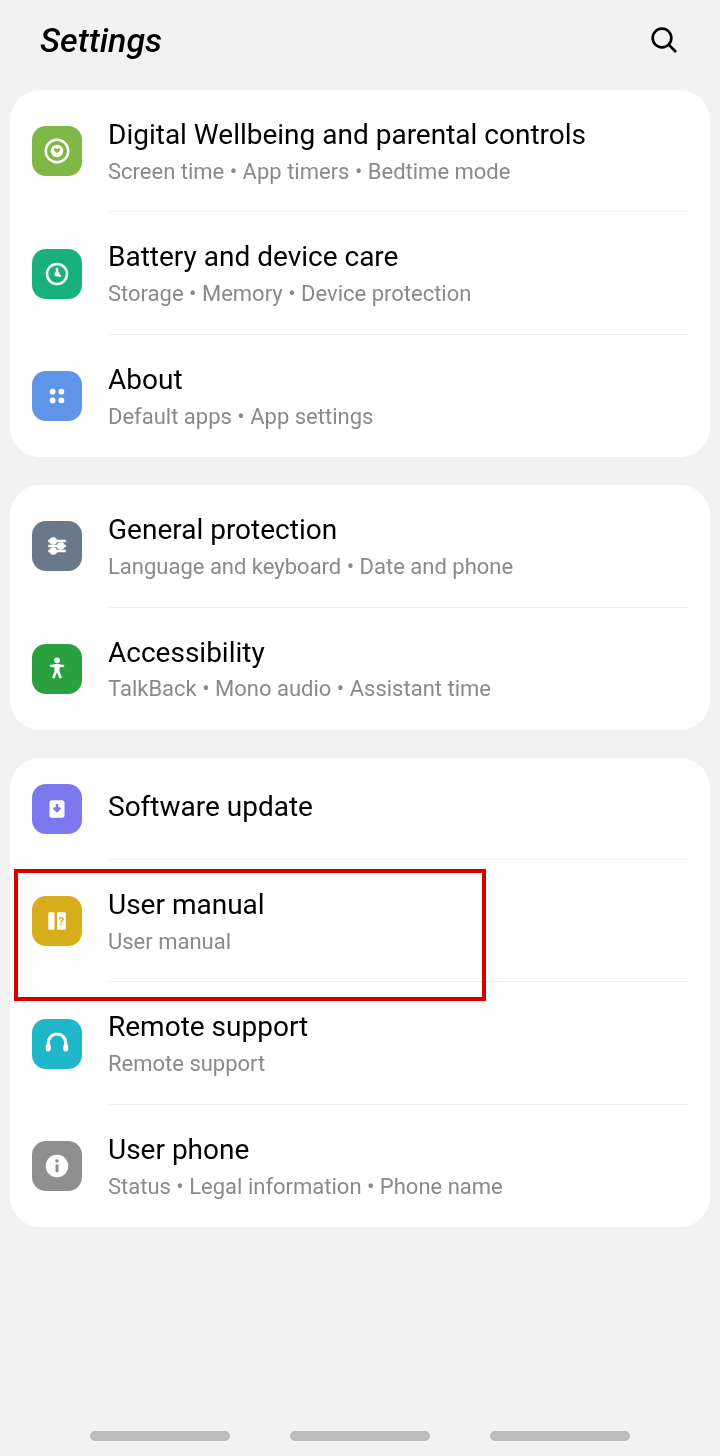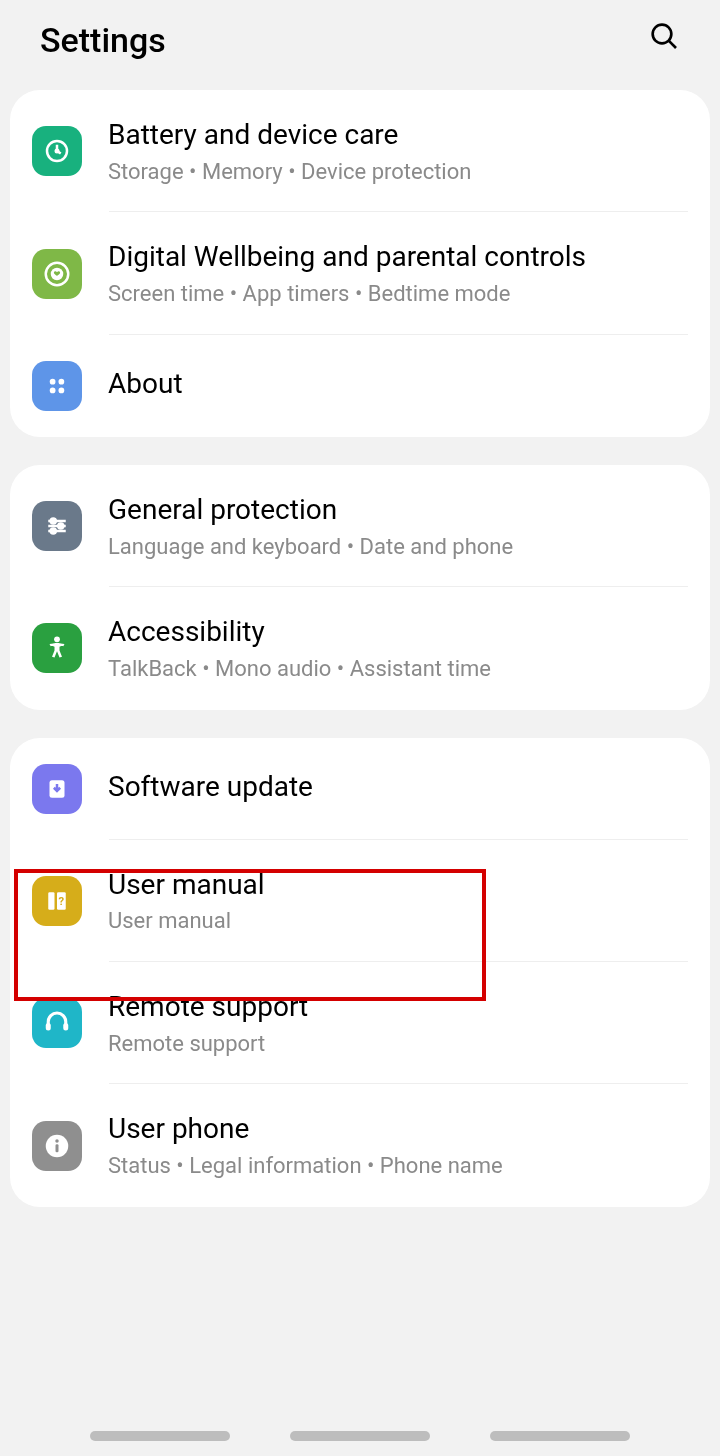--- a/index.html
+++ b/index.html
@@ -5,23 +5,24 @@
     * { margin: 0; padding: 0; box-sizing: border-box; }
     body {
       width: 720px;
       height: 1456px;
       background: #f2f2f2;
       font-family: -apple-system, BlinkMacSystemFont, 'Segoe UI', Roboto, sans-serif;
       position: relative;
     }
     .header {
       display: flex;
-      align-items: flex-start;
+      align-items: flex-end;
       justify-content: space-between;
       padding: 20px 40px 30px 40px;
+      font-style: italic;
     }
     .header-title {
       font-size: 34px;
       font-weight: 500;
       color: #000;
     }
     .search-icon {
       width: 32px;
       height: 32px;
     }
@@ -111,56 +112,57 @@
   <div>
     <svg class="search-icon" viewBox="0 0 24 24" fill="none" stroke="#000" stroke-width="2">
       <circle cx="10.5" cy="10.5" r="7"></circle>
         <line x1="21" y1="21" x2="15.5" y2="15.5"></line>
     </svg>
   </div>
 </div>
 
 <div class="card">
   <div class="item divider">
+    <div class="icon-box c-wellbeing">
+      <svg viewBox="0 0 24 24" fill="none" stroke="#fff" stroke-width="2">
+          <circle cx="12" cy="12" r="9"></circle>
+          <circle cx="12" cy="12" r="5" fill="#fff" stroke="none"></circle>
+          <path d="M12 10.5c.8-1.2 2.5-1 2.5.5 0 1-2.5 2.5-2.5 2.5s-2.5-1.5-2.5-2.5c0-1.5 1.7-1.7 2.5-.5z" fill="#7fb847" stroke="none"></path>
+        </svg>
+    </div>
+    <div class="item-text">
+      <div class="item-title">Digital Wellbeing and parental controls</div>
+      <div class="item-subtitle">Screen time  •  App timers  •  Bedtime mode</div>
+    </div>
+  </div>
+  <div class="item divider">
     <div class="icon-box c-battery">
       <svg viewBox="0 0 24 24" fill="none" stroke="#fff" stroke-width="2">
           <circle cx="12" cy="12" r="8"></circle>
           <path d="M12 7v5l3 2" stroke="#fff"></path>
           <circle cx="12" cy="12" r="2" fill="#fff" stroke="none"></circle>
         </svg>
     </div>
     <div class="item-text">
       <div class="item-title">Battery and device care</div>
       <div class="item-subtitle">Storage  •  Memory  •  Device protection</div>
-    </div>
-  </div>
-  <div class="item divider">
-    <div class="icon-box c-wellbeing">
-      <svg viewBox="0 0 24 24" fill="none" stroke="#fff" stroke-width="2">
-          <circle cx="12" cy="12" r="9"></circle>
-          <circle cx="12" cy="12" r="5" fill="#fff" stroke="none"></circle>
-          <path d="M12 10.5c.8-1.2 2.5-1 2.5.5 0 1-2.5 2.5-2.5 2.5s-2.5-1.5-2.5-2.5c0-1.5 1.7-1.7 2.5-.5z" fill="#7fb847" stroke="none"></path>
-        </svg>
-    </div>
-    <div class="item-text">
-      <div class="item-title">Digital Wellbeing and parental controls</div>
-      <div class="item-subtitle">Screen time  •  App timers  •  Bedtime mode</div>
     </div>
   </div>
   <div class="item">
     <div class="icon-box c-apps">
       <svg viewBox="0 0 24 24" fill="#fff">
           <circle cx="8.5" cy="8.5" r="2.3"></circle>
           <circle cx="15.5" cy="8.5" r="2.3"></circle>
           <circle cx="8.5" cy="15.5" r="2.3"></circle>
           <circle cx="15.5" cy="15.5" r="2.3"></circle>
         </svg>
     </div>
     <div class="item-text">
       <div class="item-title">About</div>
+      <div class="item-subtitle">Default apps  •  App settings</div>
     </div>
   </div>
 </div>
 
 <div class="card">
   <div class="item divider">
     <div class="icon-box c-general">
       <svg viewBox="0 0 24 24" fill="none" stroke="#fff" stroke-width="2">
           <line x1="5" y1="8" x2="19" y2="8"></line>
           <line x1="5" y1="12" x2="19" y2="12"></line>

